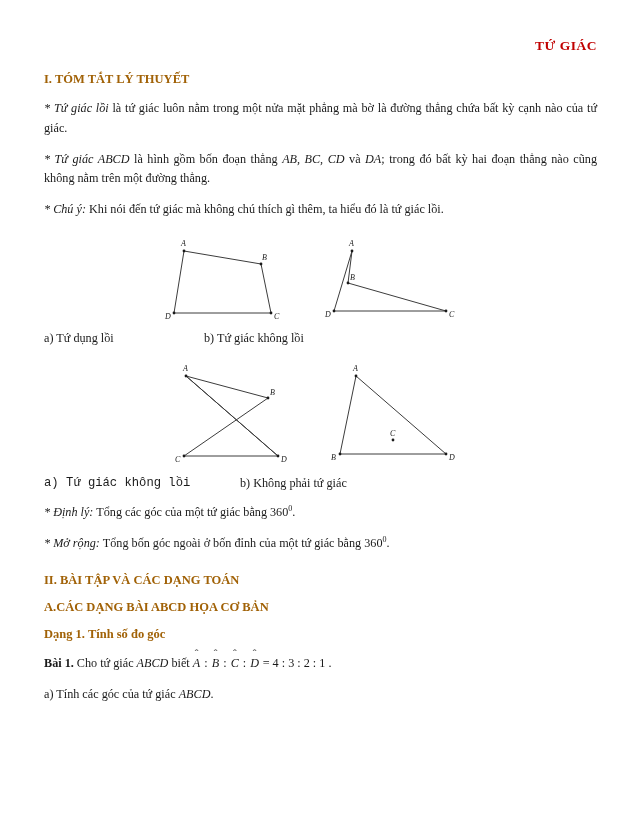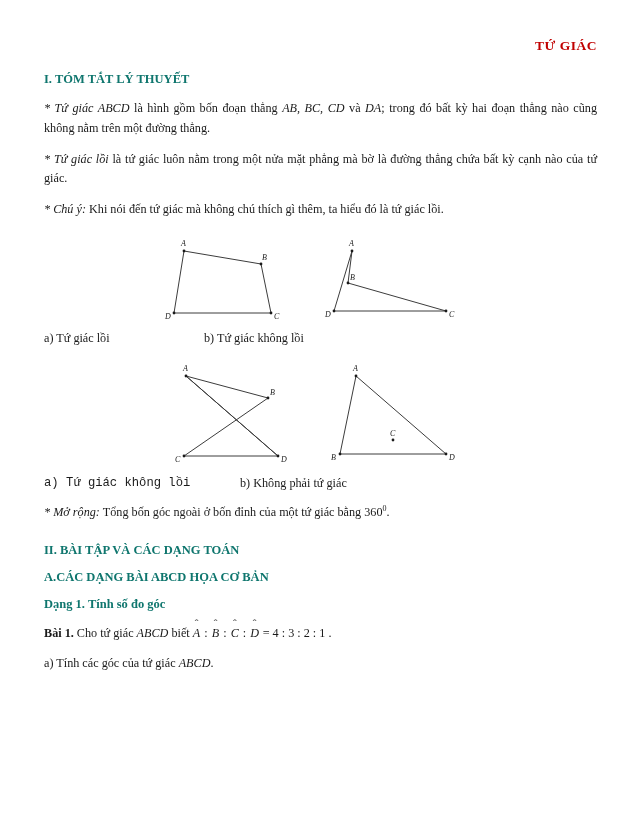--- a/index.html
+++ b/index.html
@@ -25,21 +25,21 @@
     text-align: right;
     font-weight: bold;
     font-size: 13.5px;
     color: #c00000;
     letter-spacing: 0.5px;
     margin: 8px 0 18px 0;
   }
   .section-head {
     font-weight: bold;
     font-size: 12.5px;
-    color: #0f766e;
+    color: #a16207;
     margin: 0 0 12px 0;
   }
   .section-head.spaced {
     margin-top: 20px;
   }
   p.body {
     font-size: 12.2px;
     line-height: 1.62;
     margin: 0 0 11px 0;
     text-align: justify;
@@ -90,26 +90,26 @@
 <body>
 
 <div class="page">
 
   <div class="doc-title">TỨ GIÁC</div>
 
   <div class="section-head">I. TÓM TẮT LÝ THUYẾT</div>
 
   <p class="body">
     <span class="it">*</span>
-    <span class="it">Tứ giác ABCD</span><span> là hình gồm bốn đoạn thẳng </span><span class="mi">AB, BC, CD</span><span> và </span><span class="mi">DA</span><span>; trong đó bất kỳ hai đoạn thẳng nào cũng không nằm trên một đường thẳng.</span>
+    <span class="it">Tứ giác lồi</span><span> là tứ giác luôn nằm trong một nửa mặt phẳng mà bờ là đường thẳng chứa bất kỳ cạnh nào của tứ giác.</span>
   </p>
 
   <p class="body">
     <span class="it">*</span>
-    <span class="it">Tứ giác lồi</span><span> là tứ giác luôn nằm trong một nửa mặt phẳng mà bờ là đường thẳng chứa bất kỳ cạnh nào của tứ giác.</span>
+    <span class="it">Tứ giác ABCD</span><span> là hình gồm bốn đoạn thẳng </span><span class="mi">AB, BC, CD</span><span> và </span><span class="mi">DA</span><span>; trong đó bất kỳ hai đoạn thẳng nào cũng không nằm trên một đường thẳng.</span>
   </p>
 
   <p class="body">
     <span class="it">*</span>
     <span class="it">Chú ý:</span><span> Khi nói đến tứ giác mà không chú thích gì thêm, ta hiểu đó là tứ giác lồi.</span>
   </p>
 
   <div class="fig-block">
     <svg width="330" height="92" viewBox="0 0 330 92">
 
@@ -129,21 +129,21 @@
       <circle class="pt" cx="290" cy="80" r="1.4"></circle>
       <circle class="pt" cx="178" cy="80" r="1.4"></circle>
       <text x="193" y="15">A</text>
       <text x="194" y="49">B</text>
       <text x="293" y="86">C</text>
       <text x="169" y="86">D</text>
     </svg>
   </div>
 
   <div class="caption-row">
-    <span class="c1">a) Tứ giác lồi</span>
+    <span class="c1">a) Tứ dụng lồi</span>
     <span class="c2">b) Tứ giác không lồi</span>
   </div>
 
   <div class="fig-block">
     <svg width="330" height="110" viewBox="0 0 330 110">
 
       <path class="ln" d="M30,18 L112,40 L28,98 L122,98 Z"></path>
       <line class="ln" x1="30" y1="18" x2="122" y2="98"></line>
       <circle class="pt" cx="30" cy="18" r="1.4"></circle>
       <circle class="pt" cx="112" cy="40" r="1.4"></circle>
@@ -164,20 +164,24 @@
       <text x="293" y="102">D</text>
       <text x="175" y="102">B</text>
     </svg>
   </div>
 
   <div class="caption-row indent2">
     <span class="c1">a) Tứ giác không lồi</span>
     <span class="c2">b) Không phải tứ giác</span>
   </div>
 
+  <p class="body">
+    <span class="it">*</span>
+    <span class="it">Định lý:</span><span> Tổng các góc của một tứ giác bằng 360</span><sup>0</sup><span>.</span>
+  </p>
 
   <p class="body">
     <span class="it">*</span>
     <span class="it">Mở rộng:</span><span> Tổng bốn góc ngoài ở bốn đỉnh của một tứ giác bằng 360</span><sup>0</sup><span>.</span>
   </p>
 
   <div class="section-head spaced">II. BÀI TẬP VÀ CÁC DẠNG TOÁN</div>
   <div class="section-head">A.CÁC DẠNG BÀI ABCD HỌA CƠ BẢN</div>
   <div class="section-head">Dạng 1. Tính số đo góc</div>
 

